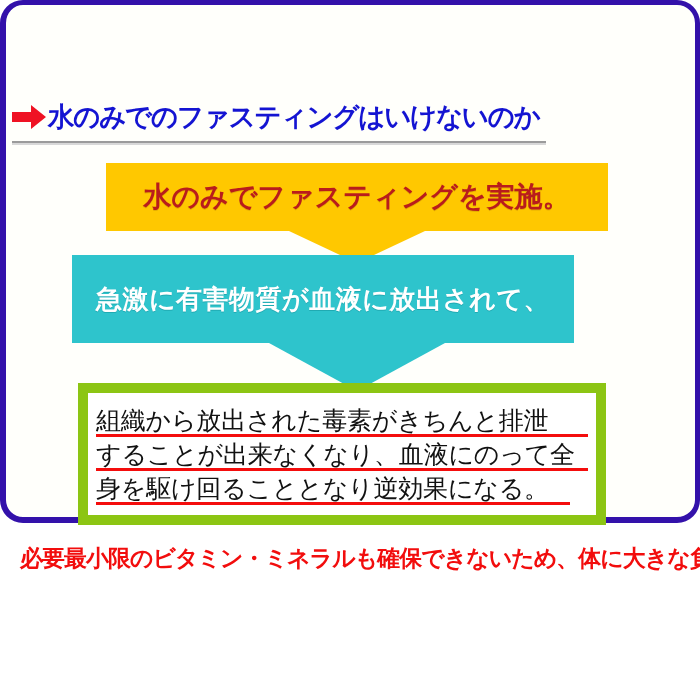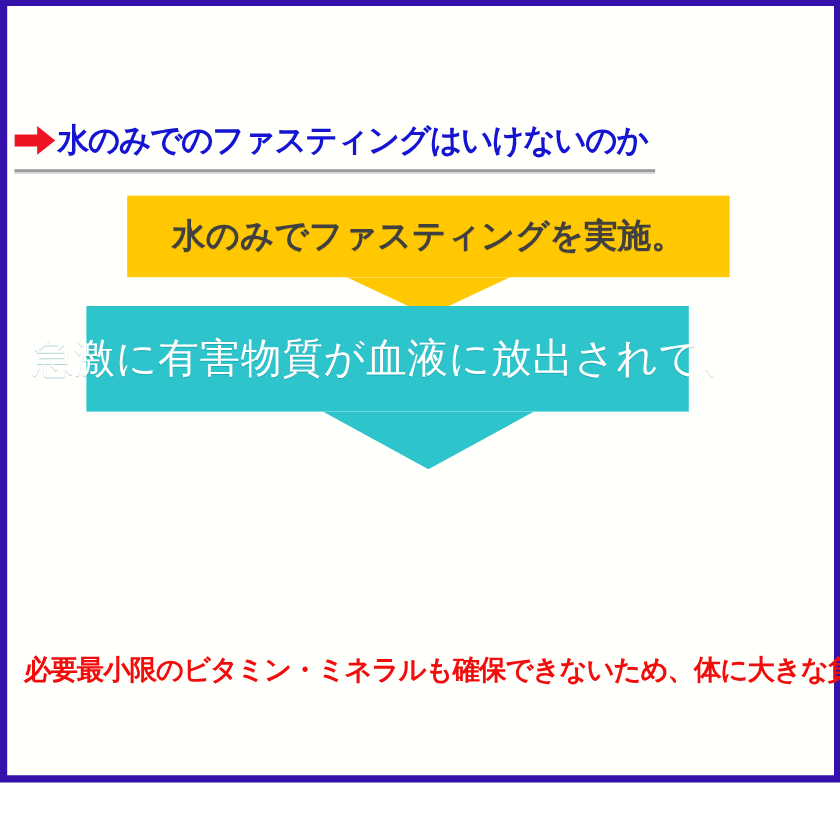--- a/index.html
+++ b/index.html
@@ -10,27 +10,28 @@
   body {
     width: 700px;
     height: 700px;
     overflow: hidden;
     font-family: "Liberation Sans", sans-serif;
   }
 
   #slide {
     position: relative;
     width: 700px;
-    height: 652px;
+    height: 523px;
     box-sizing: border-box;
     background: #fffffb;
     border-left: 6px solid #3311aa;
     border-right: 5px solid #3311aa;
     border-top: 5px solid #3311aa;
     border-bottom: 6px solid #3311aa;
+    border-radius: 23px;
   }
 
   
   .heading {
     position: absolute;
     left: 6px;
     top: 92px;
     width: 580px;
     height: 40px;
     display: flex;
@@ -68,21 +69,21 @@
     left: 100px;
     top: 158px;
     width: 502px;
     height: 68px;
     background: #ffc800;
     display: flex;
     align-items: center;
     justify-content: center;
   }
   .box-yellow .label {
-    color: #404040;
+    color: #b91c1c;
     font-size: 28px;
     font-weight: bold;
     letter-spacing: 0px;
     white-space: nowrap;
     text-shadow: 0 1px 0 rgba(180,130,0,.35);
   }
   .arrow-down-yellow {
     position: absolute;
     left: 283px;
     top: 226px;
@@ -98,22 +99,22 @@
     width: 502px;
     height: 88px;
     background: #2ec4cc;
     display: flex;
     flex-direction: column;
     align-items: center;
     justify-content: center;
   }
   .box-teal .label {
     color: #ffffff;
-    font-size: 34px;
-    font-weight: normal;
+    font-size: 26px;
+    font-weight: bold;
     letter-spacing: 0.5px;
     white-space: nowrap;
     line-height: 1.42;
     text-shadow: 0 1px 0 rgba(0,110,120,.3);
   }
   .arrow-down-teal {
     position: absolute;
     left: 263px;
     top: 338px;
     width: 176px;
@@ -190,16 +191,21 @@
     <path d="M0 0 L136 0 L68 32 Z" fill="#ffc800"></path>
   </svg>
 
   <div class="box-teal">
     <span class="label">急激に有害物質が血液に放出されて、</span>
   </div>
   <svg class="arrow-down-teal" viewBox="0 0 176 48" preserveAspectRatio="none">
     <path d="M0 0 L176 0 L88 48 Z" fill="#2ec4cc"></path>
   </svg>
 
+  <div class="box-green">
+    <div class="line l1">組織から放出された毒素がきちんと排泄</div>
+    <div class="line l2">することが出来なくなり、血液にのって全</div>
+    <div class="line l3">身を駆け回ることとなり逆効果になる。</div>
+  </div>
 
   <div class="footer-text">必要最小限のビタミン・ミネラルも確保できないため、体に大きな負担となる。</div>
 
 </div>
 
 </body></html>

